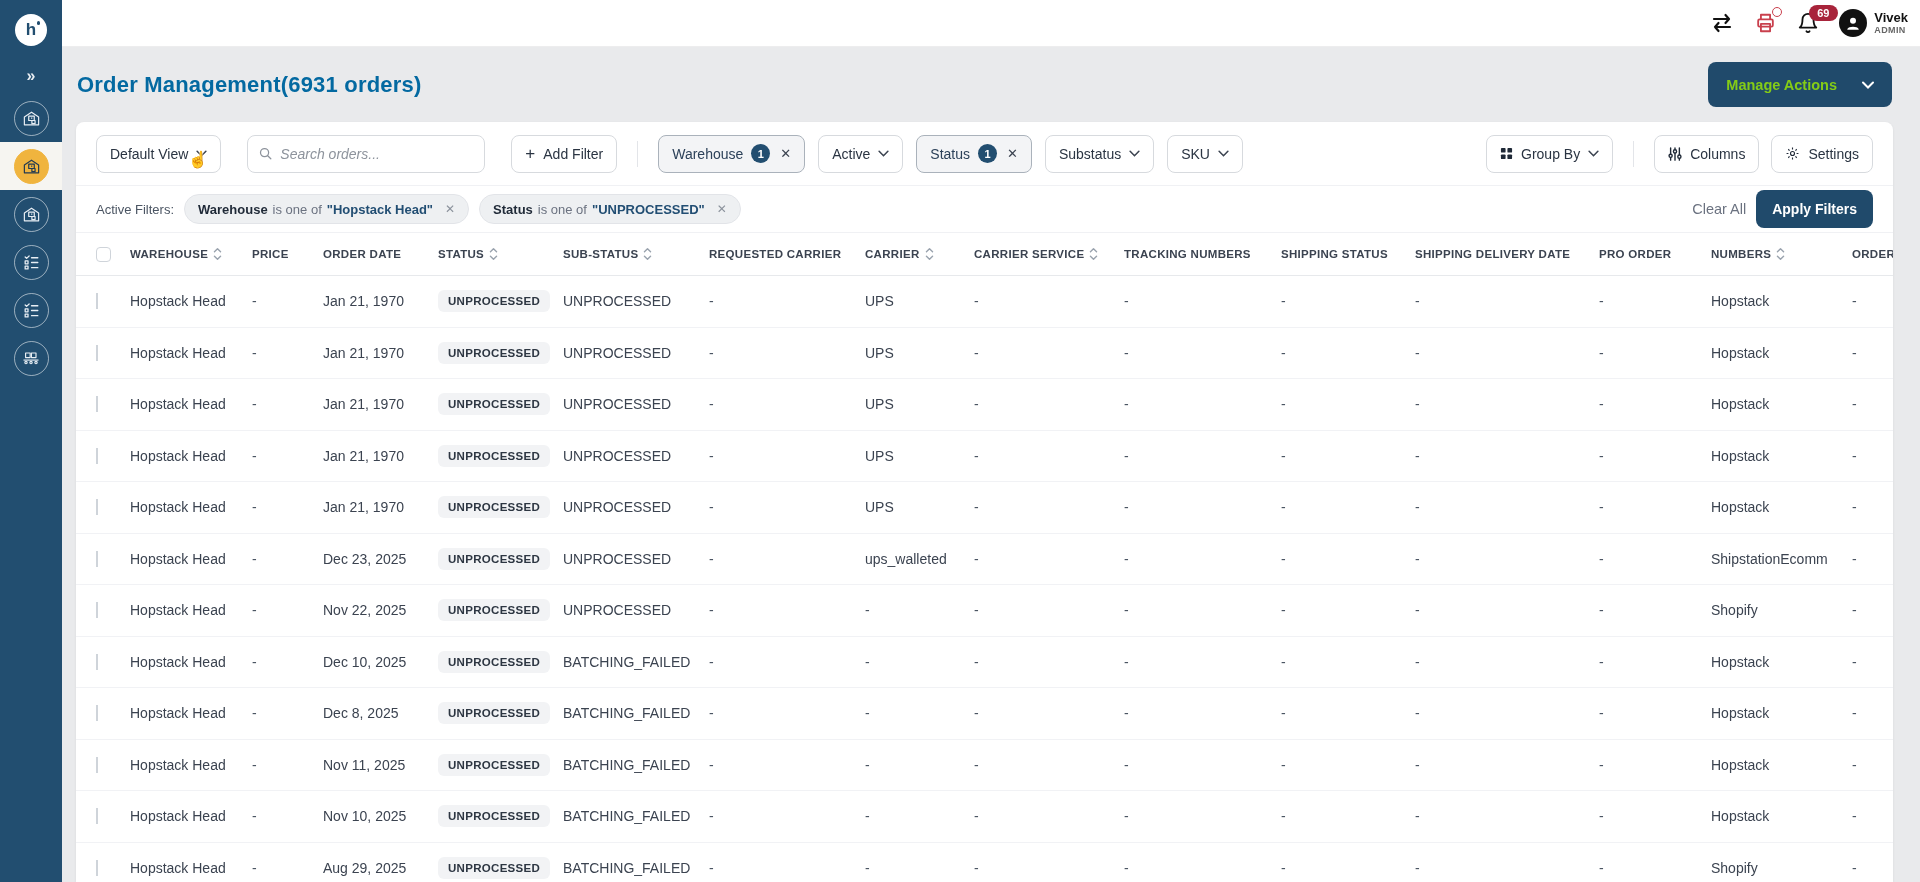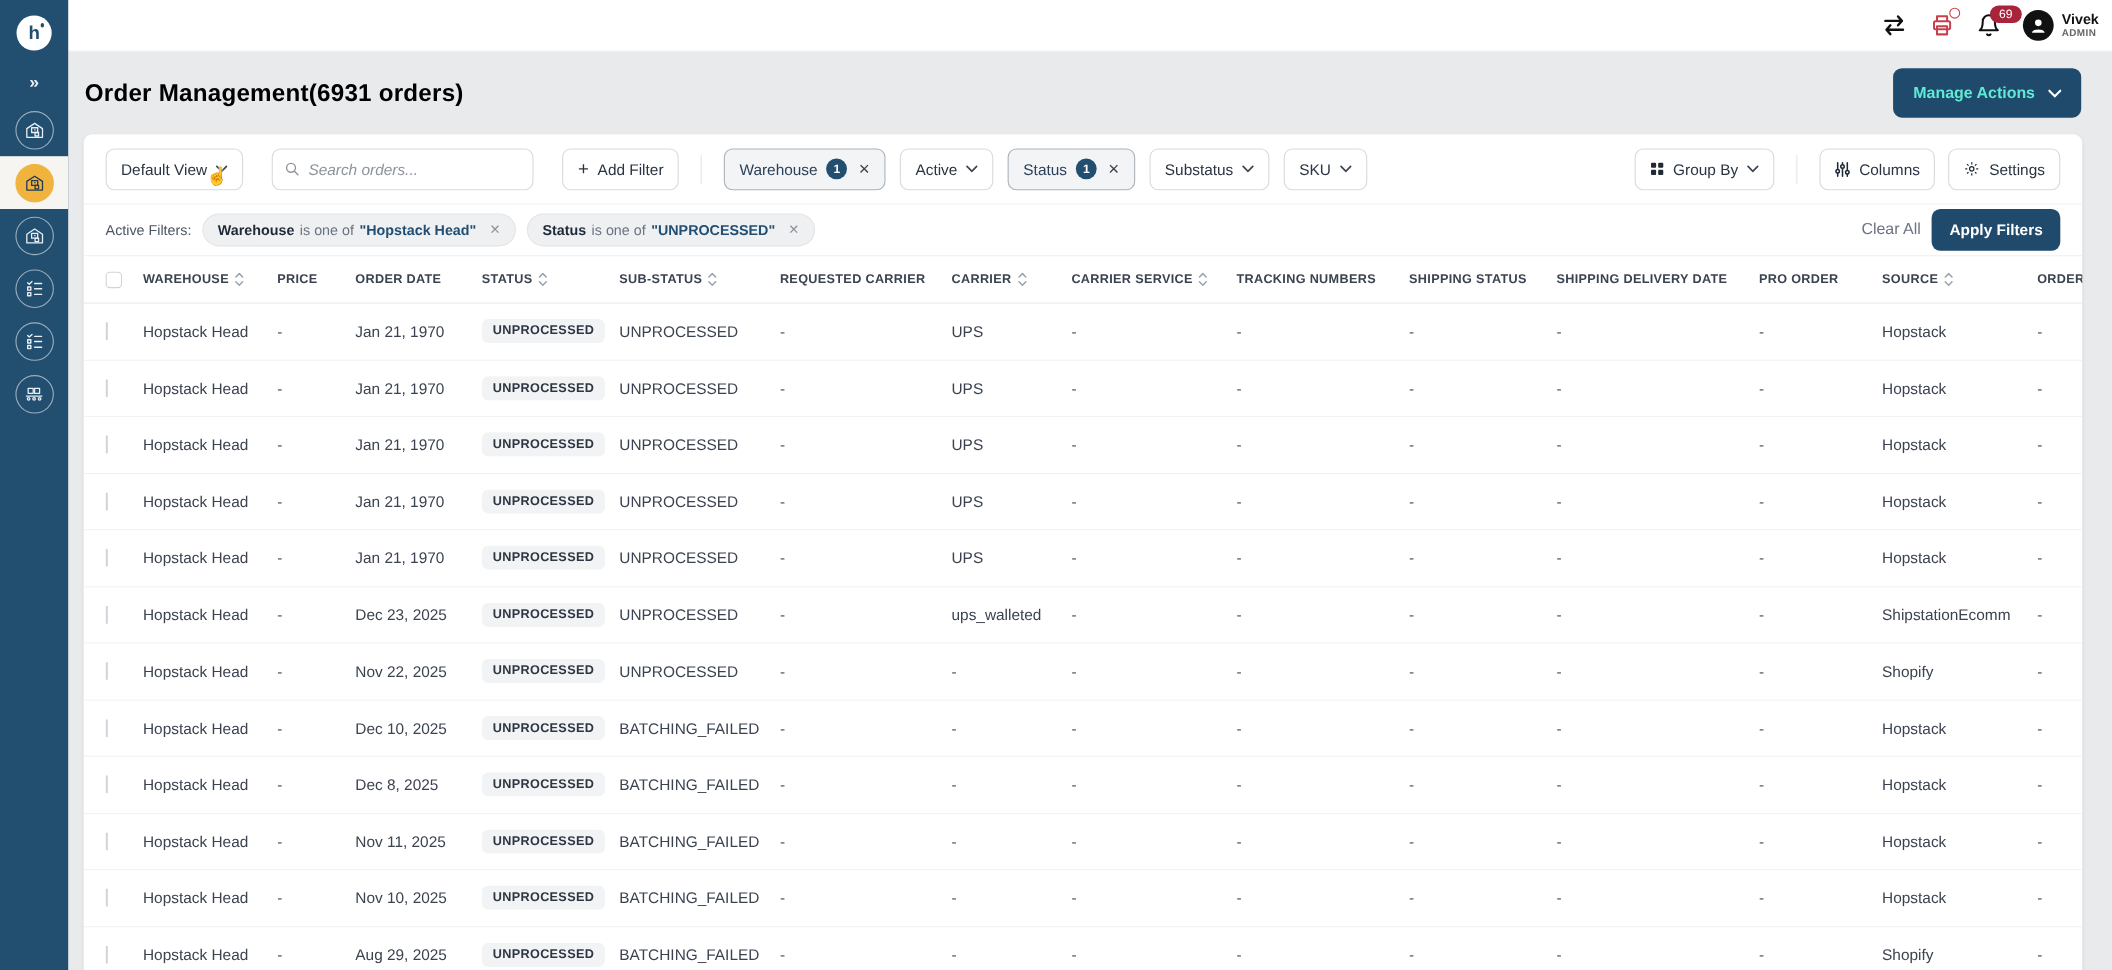--- a/index.html
+++ b/index.html
@@ -1,48 +1,48 @@
 <!DOCTYPE html>
 <html><head>
 <meta charset="utf-8">
 <style>
   *{margin:0;padding:0;box-sizing:border-box}
   html,body{width:1920px;height:882px;overflow:hidden;background:#e9eaec;font-family:"Liberation Sans",sans-serif}
 
   
   .topbar{position:absolute;left:62px;top:0;right:0;height:47px;background:#fff;border-bottom:1px solid #ededee;display:flex;align-items:center;justify-content:flex-end;gap:20px;padding-right:8px;z-index:20}
   .tb-icon{position:relative;display:flex;align-items:center;justify-content:center;cursor:pointer}
-  .bell-badge{position:absolute;top:-7px;left:12px;background:#a8243b;color:#fff;font-size:11px;font-weight:400;padding:2px 8px;border-radius:10px;line-height:1.1}
+  .bell-badge{position:absolute;top:-7px;left:12px;background:#a8243b;color:#fff;font-size:11px;font-weight:700;padding:2px 8px;border-radius:10px;line-height:1.1}
   .printer-badge{position:absolute;top:-5px;right:-5px;width:10px;height:10px;border:1.6px solid #c9404d;border-radius:50%;background:#fff}
   .userbox{display:flex;align-items:center;gap:7px;margin-right:4px;cursor:pointer}
   .avatar{width:28px;height:28px;border-radius:50%;background:#111;display:flex;align-items:center;justify-content:center}
   .uname{font-size:13px;font-weight:700;color:#111;line-height:1.1}
   .urole{font-size:9px;font-weight:600;color:#666;letter-spacing:.4px}
 
   
   .sidebar{position:absolute;left:0;top:0;width:62px;height:882px;background:#224e70;z-index:30;display:flex;flex-direction:column;align-items:center}
   .logo{width:32px;height:32px;background:#fff;border-radius:50%;margin-top:14px;display:flex;align-items:center;justify-content:center;font-weight:700;font-size:17px;color:#224e70;position:relative}
   .logo .dot{position:absolute;top:7px;right:7px;width:3.5px;height:3.5px;background:#224e70;border-radius:50%}
   .collapse{margin-top:22px;color:#e9eef3;font-size:16px;font-weight:700;cursor:pointer;line-height:1}
   .navlist{margin-top:10px;width:100%}
   .nav-item{width:100%;height:48px;display:flex;align-items:center;justify-content:center;cursor:pointer;position:relative}
   .nav-item .circ{width:35px;height:35px;border:1px solid rgba(255,255,255,.55);border-radius:50%;display:flex;align-items:center;justify-content:center;color:#e8eef4}
   .nav-item.active{background:#f6f5f1}
   .nav-item.active .circ{background:#f0b43e;border-color:#f0b43e;color:#223a52}
 
   
   .page-header{position:absolute;left:62px;top:47px;right:0;height:75px;display:flex;align-items:center;justify-content:space-between;padding:0 28px 0 15px}
-  .page-title{font-size:22px;font-weight:700;color:#000000;letter-spacing:.2px}
+  .page-title{font-size:22px;font-weight:700;color:#0369a1;letter-spacing:.2px}
   .ph-right{display:flex;align-items:center;gap:14px}
   .nv-box{background:#fff;border-radius:6px;height:42px;display:flex;align-items:center;gap:12px;padding:0 12px;box-shadow:0 1px 2px rgba(0,0,0,.05)}
   .nv-label{font-size:13.5px;font-weight:600;color:#3a4150}
   .toggle{width:40px;height:21px;background:#224e70;border-radius:11px;position:relative;cursor:pointer}
   .toggle .knob{position:absolute;top:2px;right:2px;width:17px;height:17px;background:#fff;border-radius:50%}
   .beta{background:#e4e5e8;color:#52525b;font-size:12px;font-weight:600;padding:4px 9px;border-radius:4px}
-  .manage-btn{background:#204a6b;color:#5eead4;font-size:14.5px;font-weight:700;border:none;border-radius:8px;height:45px;padding:0 18px;display:flex;align-items:center;gap:12px;cursor:pointer}
+  .manage-btn{background:#204a6b;color:#84cc16;font-size:14.5px;font-weight:700;border:none;border-radius:8px;height:45px;padding:0 18px;display:flex;align-items:center;gap:25px;cursor:pointer}
 
   
   .card{position:absolute;left:76px;top:122px;width:1817px;height:760px;background:#fff;border-radius:8px 8px 0 0;box-shadow:0 1px 3px rgba(0,0,0,.07);overflow:hidden}
 
   .filter-bar{display:flex;align-items:center;height:63px;padding:0 20px;gap:12px}
   .fbtn{height:38px;border:1px solid #d7dade;border-radius:8px;background:#fff;display:flex;align-items:center;gap:8px;padding:0 13px;font-size:14px;color:#2a3442;cursor:pointer;white-space:nowrap}
   .fbtn.chip{background:#f3f4f6;border-color:#aab2bb;color:#2c4159}
   .cnt{width:19px;height:19px;border-radius:50%;background:#224e70;color:#fff;font-size:11px;font-weight:700;display:flex;align-items:center;justify-content:center}
   .fx{font-size:13px;color:#3b4350;margin-left:2px}
   .search-wrap{height:38px;width:238px;border:1px solid #d7dade;border-radius:8px;display:flex;align-items:center;padding:0 10px;gap:7px;background:#fff}
@@ -366,21 +366,21 @@
       <div class="th" style="width:134px">
         <span>SHIPPING STATUS</span>
       </div>
       <div class="th" style="width:184px">
         <span>SHIPPING DELIVERY DATE</span>
       </div>
       <div class="th" style="width:112px">
         <span>PRO ORDER</span>
       </div>
       <div class="th" style="width:141px">
-        <span>SOURCE</span>
+        <span>NUMBERS</span>
         <svg class="sort-ic" width="9" height="14" viewBox="0 0 10 16" fill="none" stroke="#9aa3ae" stroke-width="1.6" stroke-linecap="round" stroke-linejoin="round">
           <path d="M1.5 5.5 5 2l3.5 3.5"></path>
           <path d="M1.5 10.5 5 14l3.5-3.5"></path>
         </svg>
       </div>
       <div class="th" style="width:160px">
         <span>ORDER TYPE</span>
       </div>
     </div>
   <div id="tbody">

